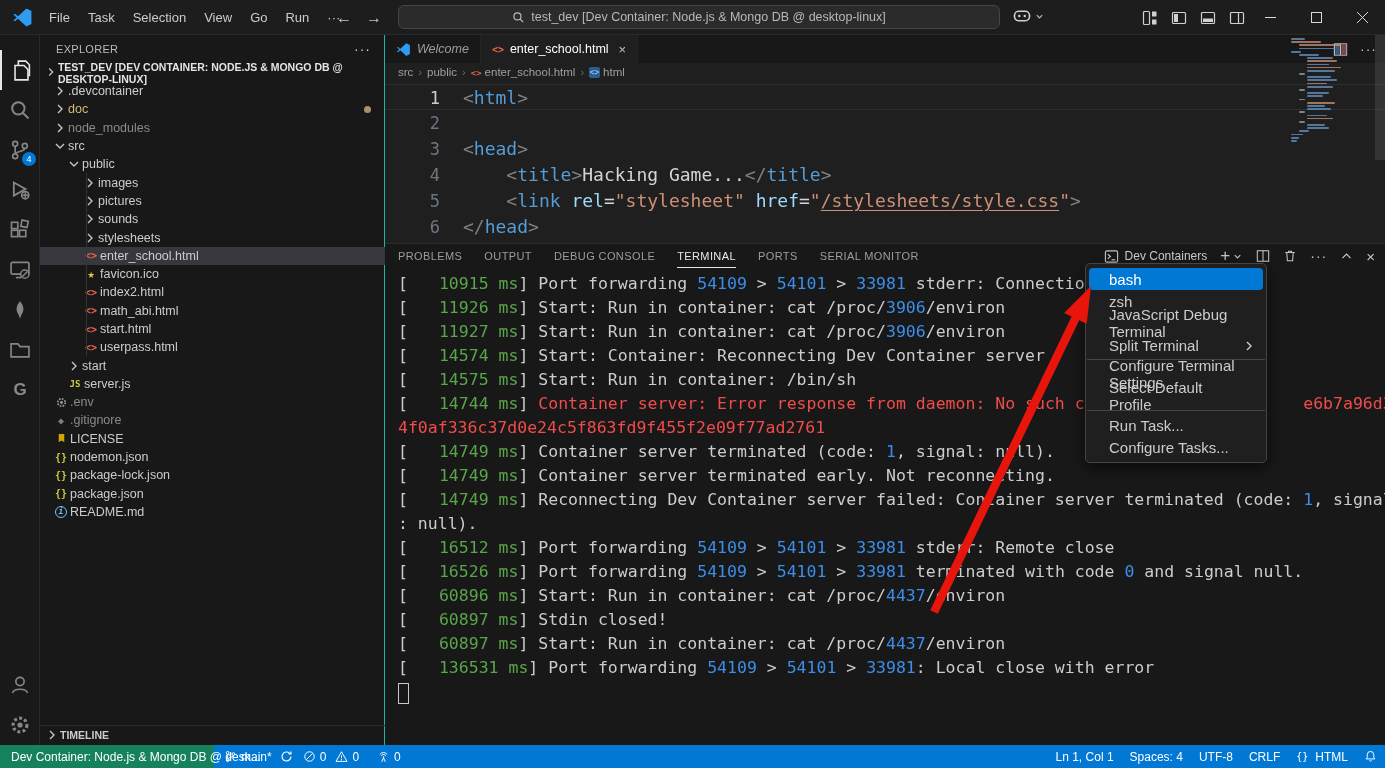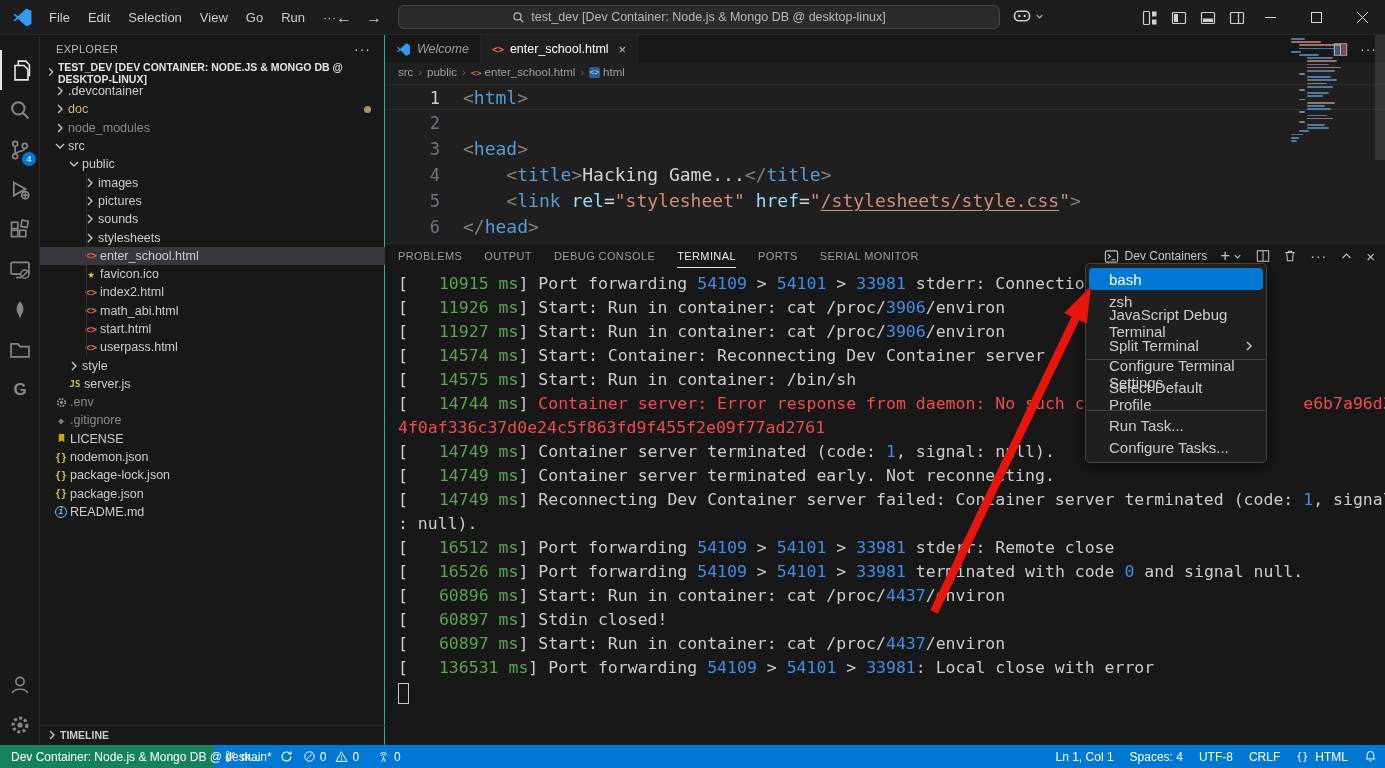--- a/index.html
+++ b/index.html
@@ -101,21 +101,21 @@
 <body>
 
 <div id="titlebar">
   <div id="vscode-logo">
     <svg viewBox="0 0 16 16" width="21" height="21">
         <path d="M11 1.2L4.6 7.1 2.2 5.2 1 5.8l2.6 2.2L1 10.2l1.2.6 2.4-1.9 6.4 5.9 3.8-1.9V3.1z" fill="#2f9bf2"></path>
       </svg>
   </div>
   <div class="menus" id="menubar">
       <span class="menu">File</span>
-      <span class="menu">Edit</span>
+      <span class="menu">Task</span>
       <span class="menu">Selection</span>
       <span class="menu">View</span>
       <span class="menu">Go</span>
       <span class="menu">Run</span>
       <span class="menu">···</span>
     </div>
   <div class="navarrows">
     <span>←</span>
     <span style="opacity:.95">→</span>
   </div>
@@ -376,21 +376,21 @@
           <span class="fi html">&lt;&gt;</span>
         </span>
         <span class="lbl">userpass.html</span>
       </div>
       <div class="r    " style="padding-left:26px">
         <span class="chev">
           <svg viewBox="0 0 16 16" width="16" height="16">
             <path d="M6 4l4 4-4 4" fill="none" stroke="currentColor" stroke-width="1.4"></path>
           </svg>
         </span>
-        <span class="lbl">style</span>
+        <span class="lbl">start</span>
       </div>
       <div class="r    " style="padding-left:26px">
         <span class="fiw">
           <span class="fi js">JS</span>
         </span>
         <span class="lbl">server.js</span>
       </div>
       <div class="r  dim  " style="padding-left:12px">
         <span class="fiw">
           <svg viewBox="0 0 16 16" width="13" height="13">

